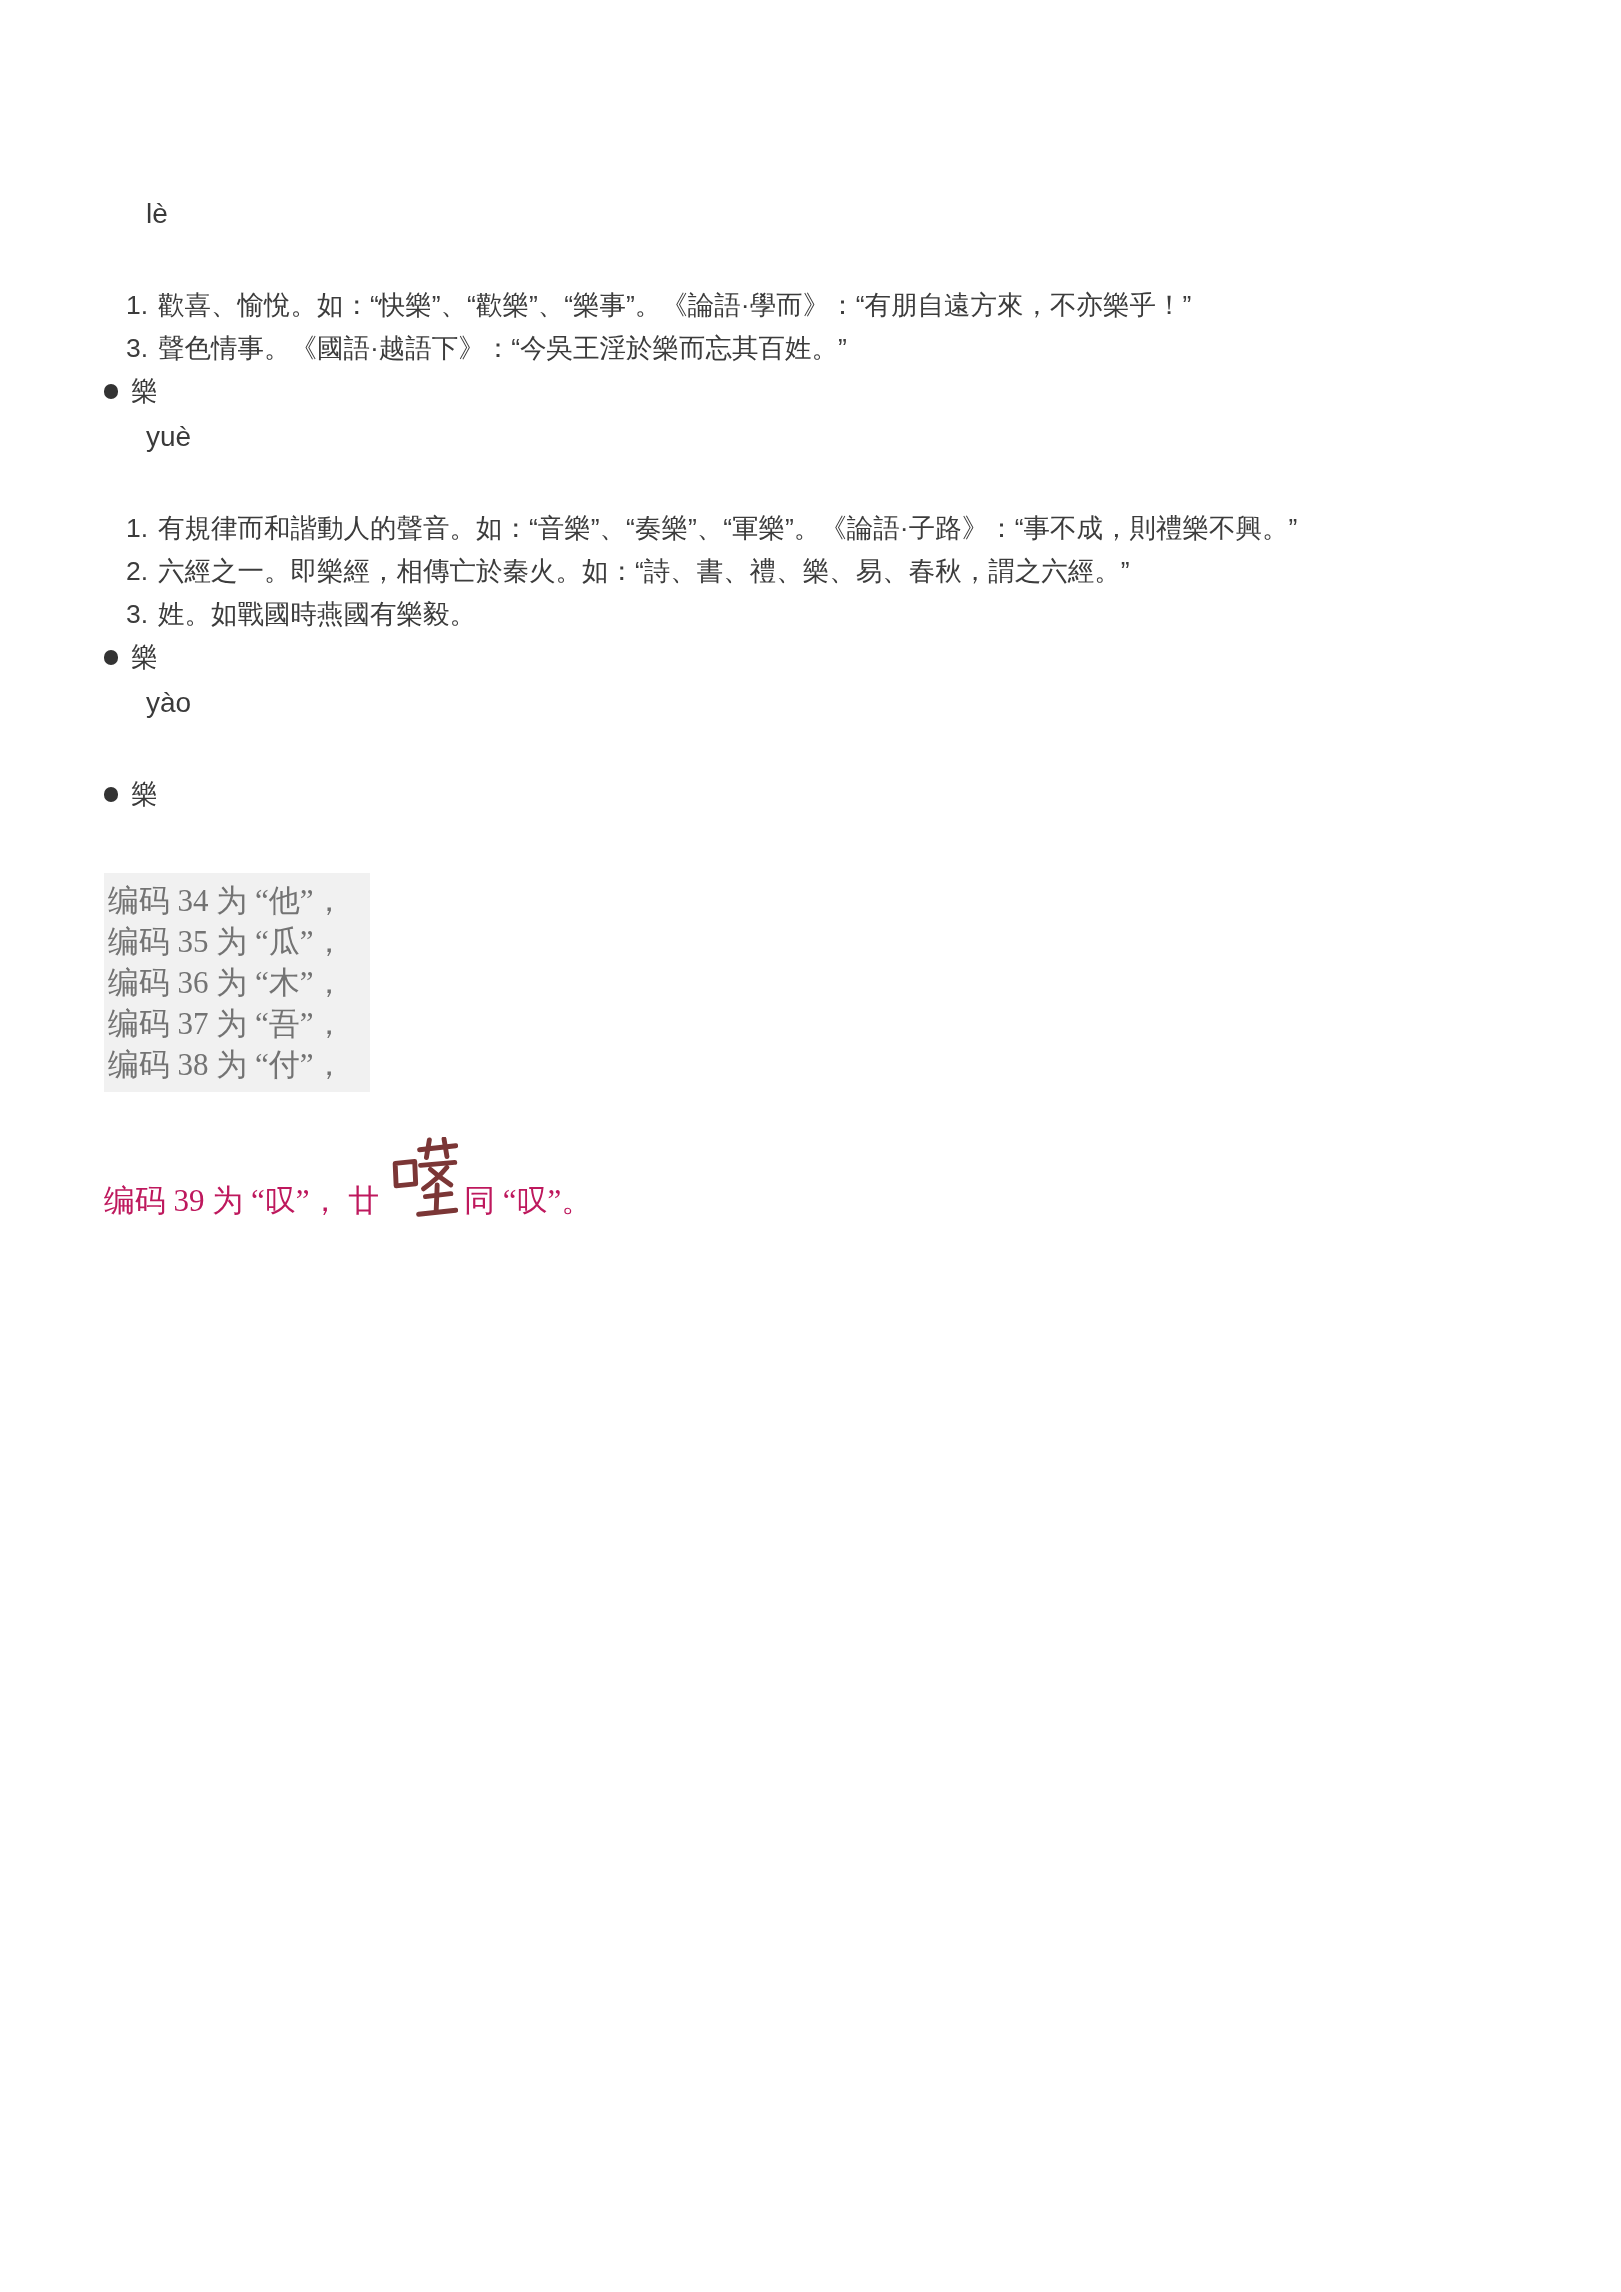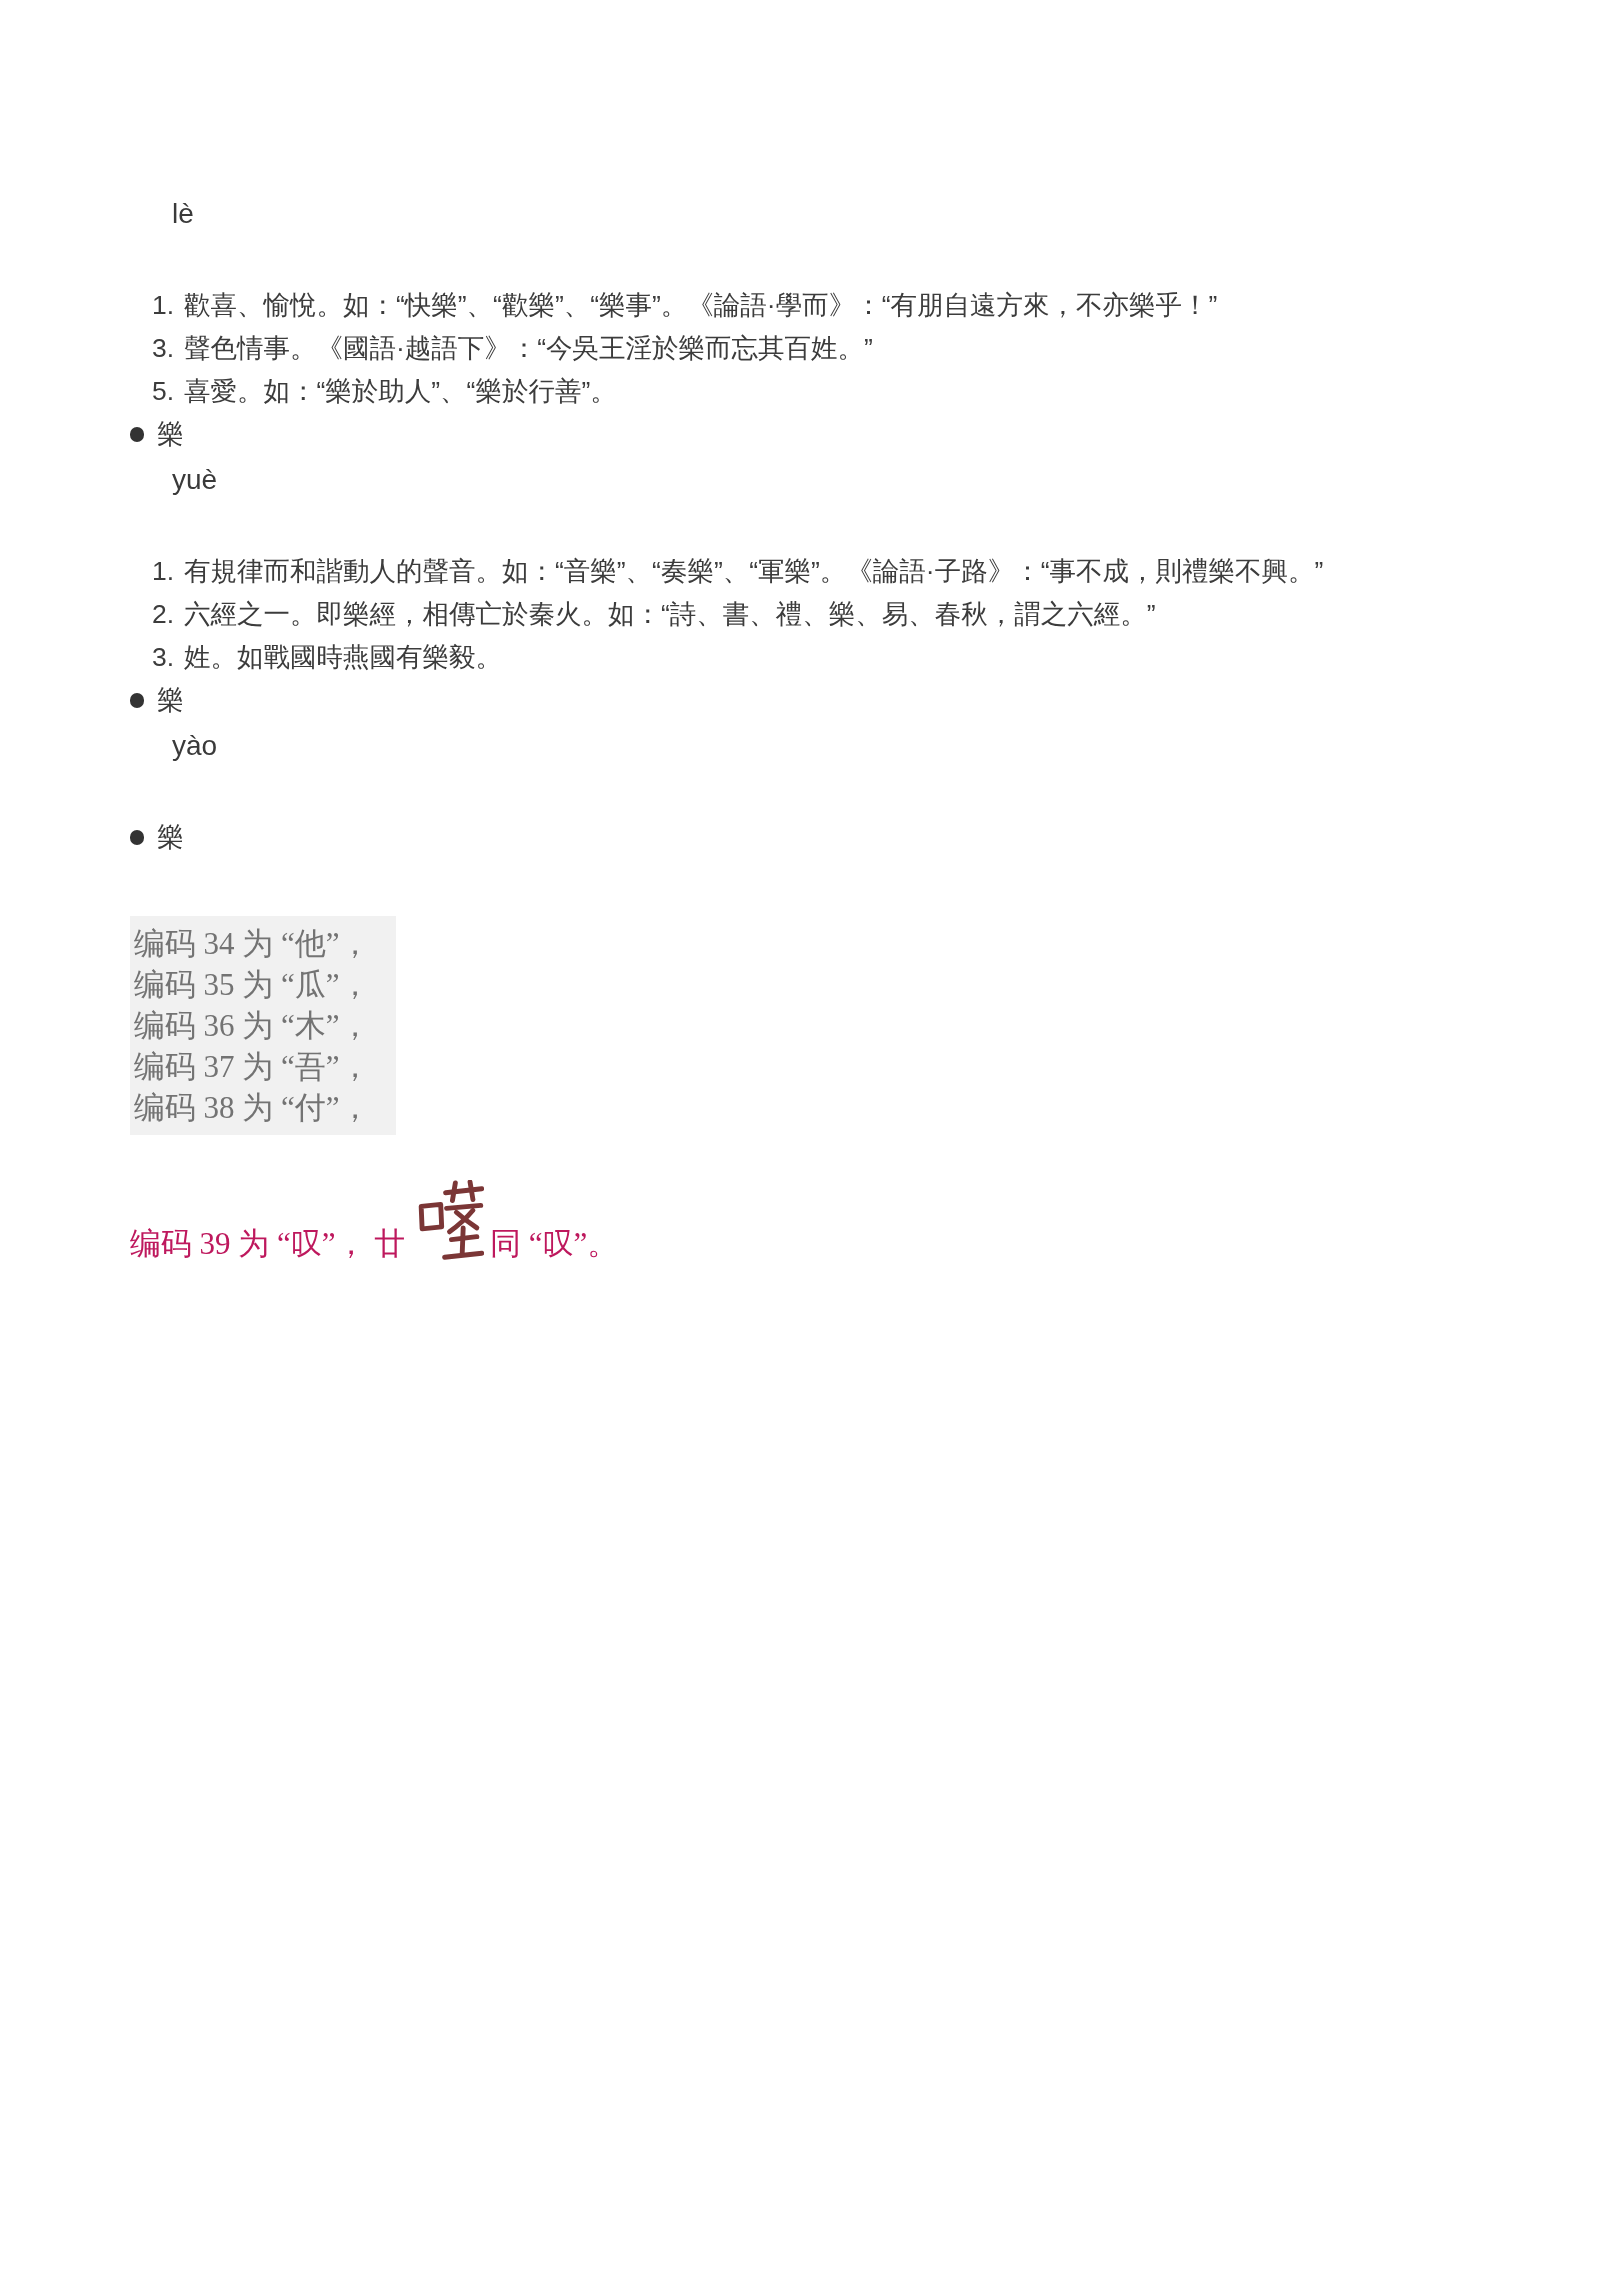--- a/index.html
+++ b/index.html
@@ -4,21 +4,21 @@
 <style>
   html,body{margin:0;padding:0;}
   body{
     width:1621px;height:2293px;background:#ffffff;
     font-family:"Liberation Sans",sans-serif;
     color:#3a3a3a;
     overflow:hidden;
   }
   .content{
     position:relative;
-    padding:194px 0 0 120px;
+    padding:194px 0 0 94px;
     width:1255px;
   }
   .pinyin{
     font-size:28px;line-height:39px;
     margin-left:52px;
     color:#3a3a3a;
   }
   .pinyin.first{margin-bottom:51px;}
   .pinyin.mid{margin-top:3.9px;margin-bottom:51px;}
   .sense{
@@ -61,21 +61,20 @@
 <body>
 
 <div class="content">
 
   
   <div class="pinyin first">lè</div>
 
   <div>
     <div class="sense"><span class="num">1.</span><span>歡喜、愉悅。如：“快樂”、“歡樂”、“樂事”。《論語·學而》：“有朋自遠方來，不亦樂乎！”</span></div>
     <div class="sense"><span class="num">3.</span><span>聲色情事。《國語·越語下》：“今吳王淫於樂而忘其百姓。”</span></div>
-    <div class="sense"><span class="num">5.</span><span>喜愛。如：“樂於助人”、“樂於行善”。</span></div>
   </div>
 
   
   <div class="bullet-row">
     <span class="dot"></span>
     <span>樂</span>
   </div>
   <div class="pinyin mid">yuè</div>
 
   <div>

